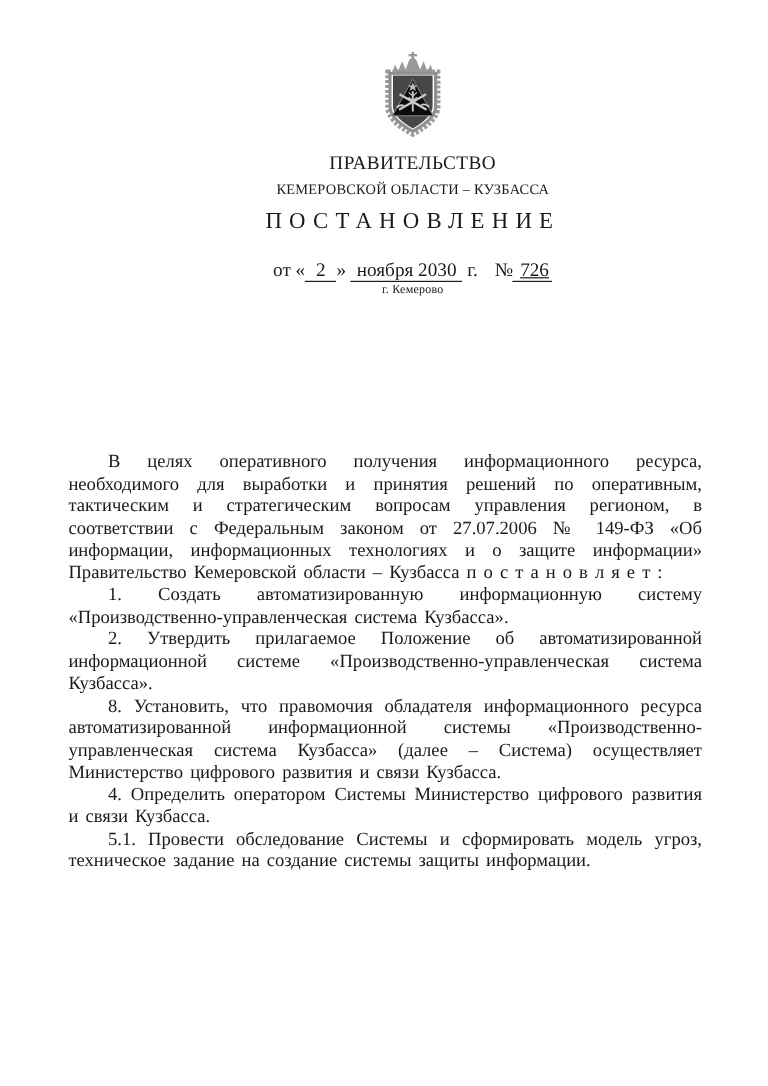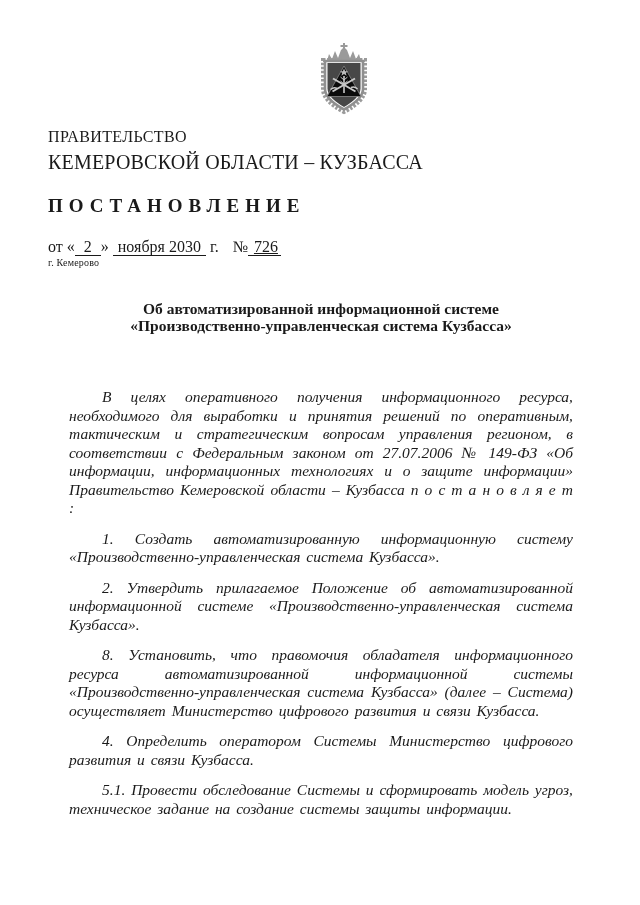--- a/index.html
+++ b/index.html
@@ -14,25 +14,26 @@
   }
 
   
   .header {
     position: absolute;
     top: 43px;
     left: 0;
     width: 640px;
     box-sizing: border-box;
     padding-left: 48px;           
+    text-align: center;
   }
   .emblem { display: block; margin: 0 auto; }
   .org-line1 { margin-top: 13px; font-size: 16px; letter-spacing: 0.4px; }
-  .org-line2 { margin-top: 5px;  font-size: 20px; letter-spacing: 0.2px; }
-  .doc-type  { margin-top: 21px; font-size: 19px; font-weight: bold; letter-spacing: 6px; }
+  .org-line2 { margin-top: 5px;  font-size: 12px; letter-spacing: 0.2px; }
+  .doc-type  { margin-top: 8px; font-size: 19px; font-weight: normal; letter-spacing: 6px; }
 
   .date-line { margin-top: 21px; font-size: 16px; white-space: nowrap; }
   .date-line .sm { font-size: 16px; }
   .u { border-bottom: 1px solid #1a1a1a; }
   .u-day   { padding: 0 9px; }
   .u-month { padding: 0 5px; }
   .u-num   { padding: 0 3px 0 6px; text-decoration: underline; }
   .num-gap { display: inline-block; width: 14px; }
   .city { margin-top: 1px; font-size: 10px; letter-spacing: 0.2px; }
 
@@ -52,21 +53,21 @@
   .body-text {
     position: absolute;
     top: 376px;
     left: 57px;
     width: 528px;
     font-size: 15.5px;
     line-height: 18.5px;
     text-align: justify;
     word-spacing: 2px;
   }
-  .body-text p { margin: 12px; text-indent: 33px; font-style: italic; }
+  .body-text p { margin: 0; text-indent: 33px; }
 </style>
 </head>
 <body>
 
 <div class="page">
 
   <div class="header">
 
     <svg class="emblem" width="56" height="72" viewBox="0 0 56 72" aria-hidden="true">
 
@@ -103,24 +104,20 @@
     <div class="doc-type">ПОСТАНОВЛЕНИЕ</div>
 
     <div class="date-line"><span class="sm">от «</span><span class="u u-day">2</span><span class="sm">»</span>
       <span class="u u-month">ноября 2030</span>
       <span class="sm">г.</span><span class="num-gap"></span><span class="sm">№</span><span class="u u-num">726</span>
     </div>
 
     <div class="city">г. Кемерово</div>
   </div>
 
-  <div class="title">
-    <div>Об автоматизированной информационной системе</div>
-    <div>«Производственно-управленческая система Кузбасса»</div>
-  </div>
 
   <div class="body-text">
     <p><span>В целях оперативного получения информационного ресурса, необходимого для выработки и принятия решений по оперативным, тактическим и стратегическим вопросам управления регионом, в соответствии с Федеральным законом от 27.07.2006 № 149-ФЗ «Об информации, информационных технологиях и о защите информации» Правительство Кемеровской области – Кузбасса</span>
       <span>п о с т а н о в л я е т :</span></p>
     <p>1. Создать автоматизированную информационную систему «Производственно-управленческая система Кузбасса».</p>
     <p>2. Утвердить прилагаемое Положение об автоматизированной информационной системе «Производственно-управленческая система Кузбасса».</p>
     <p>8. Установить, что правомочия обладателя информационного ресурса автоматизированной информационной системы «Производственно-управленческая система Кузбасса» (далее – Система) осуществляет Министерство цифрового развития и связи Кузбасса.</p>
     <p>4. Определить оператором Системы Министерство цифрового развития и связи Кузбасса.</p>
     <p>5.1. Провести обследование Системы и сформировать модель угроз, техническое задание на создание системы защиты информации.</p>
   </div>

